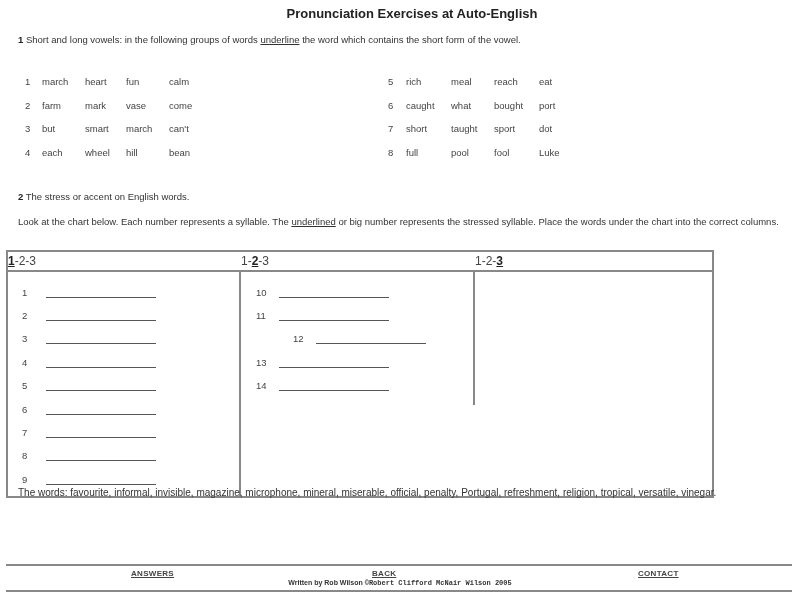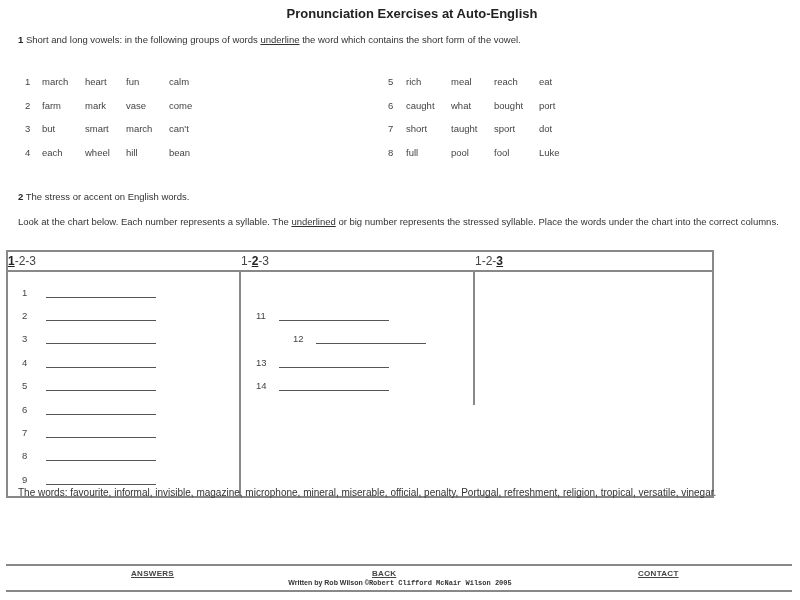--- a/index.html
+++ b/index.html
@@ -158,20 +158,24 @@
     </div>
   <div class="blank" style="left:14px;top:198px;width:140px;">
       <span class="num">8</span>
       <span class="line" style="left:24px"></span>
     </div>
   <div class="blank" style="left:14px;top:222px;width:140px;">
       <span class="num">9</span>
       <span class="line" style="left:24px"></span>
     </div>
 
+  <div class="blank" style="left:248px;top:35px;width:140px;">
+      <span class="num">10</span>
+      <span class="line" style="left:23px"></span>
+    </div>
   <div class="blank" style="left:248px;top:58px;width:140px;">
       <span class="num">11</span>
       <span class="line" style="left:23px"></span>
     </div>
   <div class="blank" style="left:260px;top:81px;width:140px;margin-left:25px;">
       <span class="num">12</span>
       <span class="line" style="left:23px"></span>
     </div>
   <div class="blank" style="left:248px;top:105px;width:140px;">
       <span class="num">13</span>

